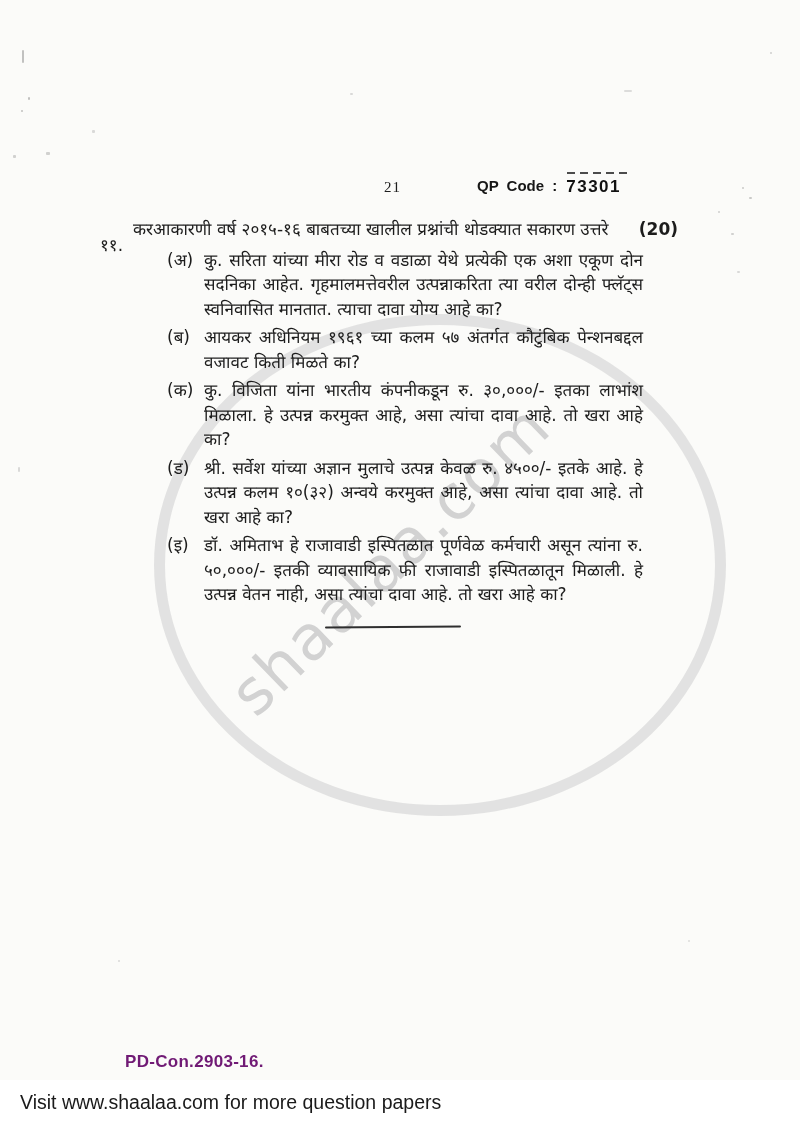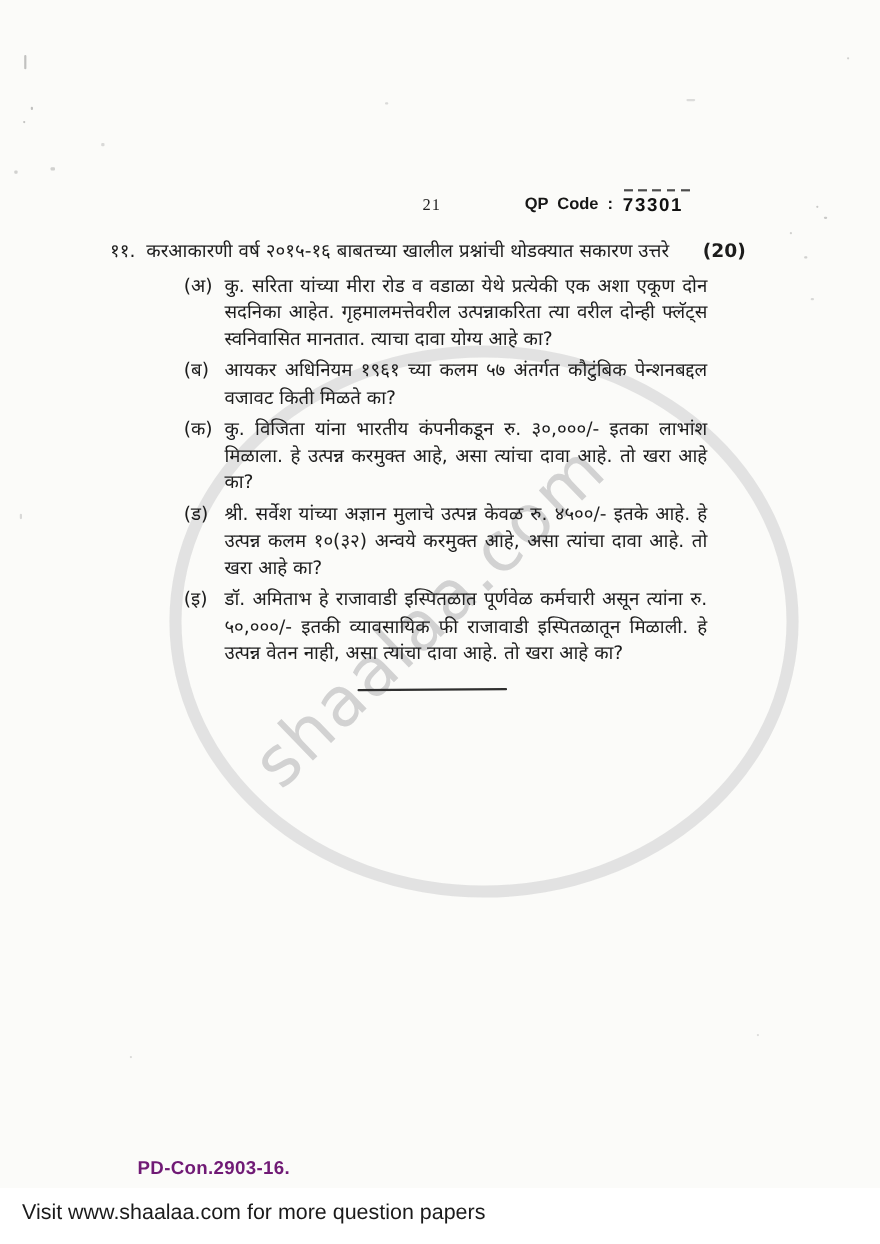--- a/index.html
+++ b/index.html
@@ -24,21 +24,21 @@
             word-spacing:4px;}
   .qp-value-wrap{position:relative;margin-left:9px;}
   .qp-dashes{position:absolute;left:1px;top:-5px;width:62px;height:2px;
              background:repeating-linear-gradient(90deg,#4c4c4c 0 8px,transparent 8px 13px);}
   .qp-value{font-family:"Liberation Sans",sans-serif;font-weight:bold;font-size:17px;
             letter-spacing:1.5px;color:#111;}
 
   
   .question{position:absolute;left:100px;top:217px;width:578px;z-index:1;
             font-size:17px;line-height:24.5px;color:#1c1c1c;}
-  .qnum{position:absolute;left:0;top:0;}
+  .qnum{position:absolute;left:0;top:16px;}
   .marks{position:absolute;right:0;top:0;font-weight:bold;}
   .intro{margin-left:33px;width:512px;text-align:justify;}
   .intro-cont{margin-left:33px;margin-top:4px;}
   .subqs{margin-left:67px;margin-top:6px;width:476px;}
   .subq{display:flex;margin-bottom:4px;}
   .subq-label{width:37px;flex:none;}
   .subq-text{flex:1;text-align:justify;}
   .separator{margin:19px 0 0 158px;width:136px;height:2px;background:#2f2f2f;
              border-radius:1px;transform:rotate(-.4deg);}
 

